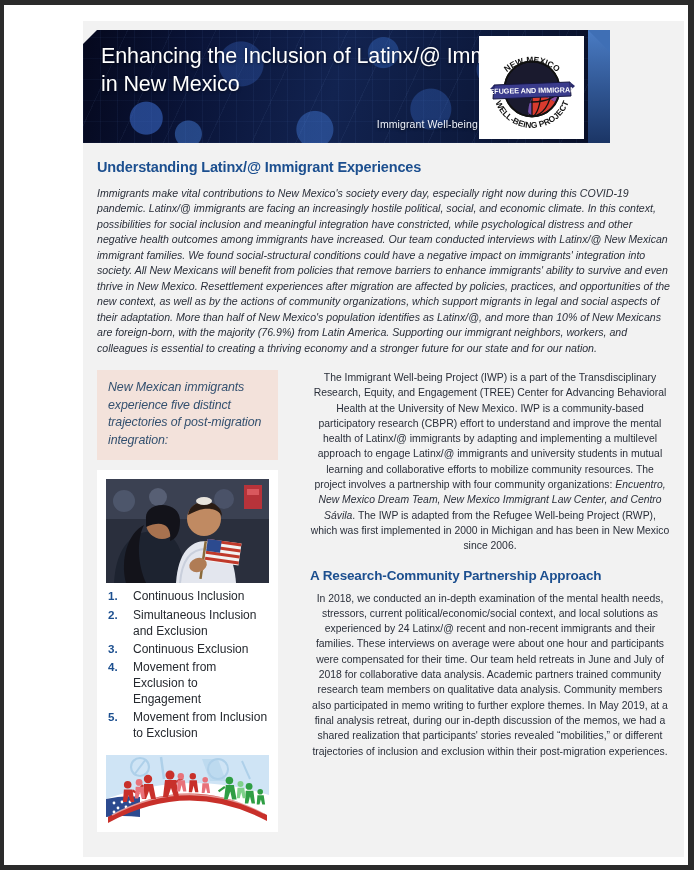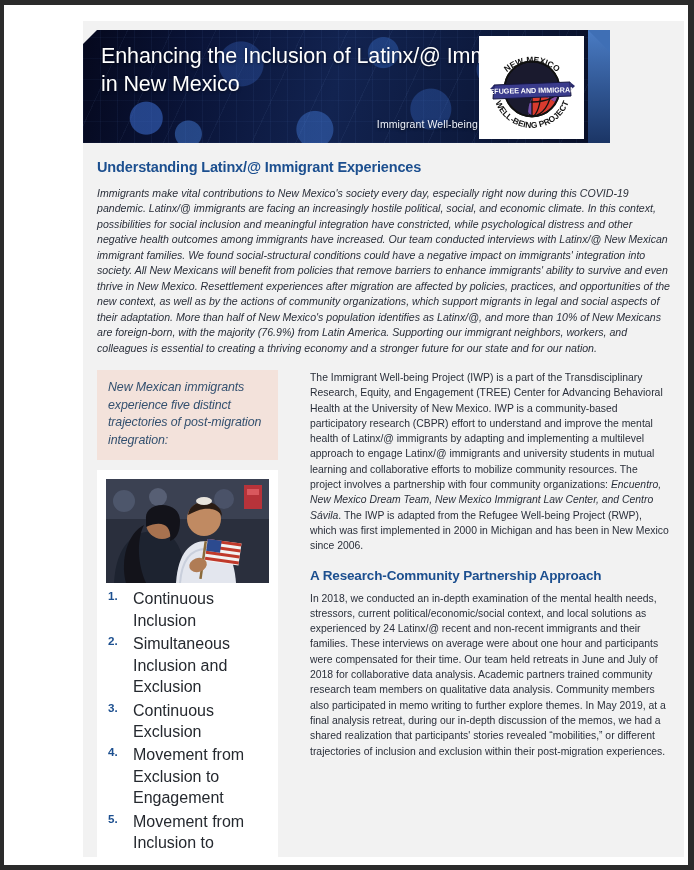--- a/index.html
+++ b/index.html
@@ -210,21 +210,21 @@
     list-style: none;
     counter-reset: t;
     margin: 0;
     padding: 0;
   }
   ol.traj li {
     counter-increment: t;
     position: relative;
     padding-left: 27px;
     color: #25292f;
-    font-size: 16px;
+    font-size: 12px;
     line-height: 1.34;
     margin-bottom: 2px;
   }
   ol.traj li::before {
     content: counter(t) ".";
     position: absolute;
     left: 2px;
     top: 0;
     color: #1c4f8f;
     font-weight: bold;
@@ -259,20 +259,21 @@
     font-weight: bold;
     letter-spacing: -0.15px;
     margin: 14px 0 8px 0;
   }
 
   p.col-text {
     color: #2a2f3a;
     font-size: 10.4px;
     line-height: 1.47;
     margin: 0;
+    text-align: center;
   }
 
   p.col-text em { font-style: italic; }
 </style>
 </head>
 <body>
 
 <div class="viewer">
   <div class="page">
 

